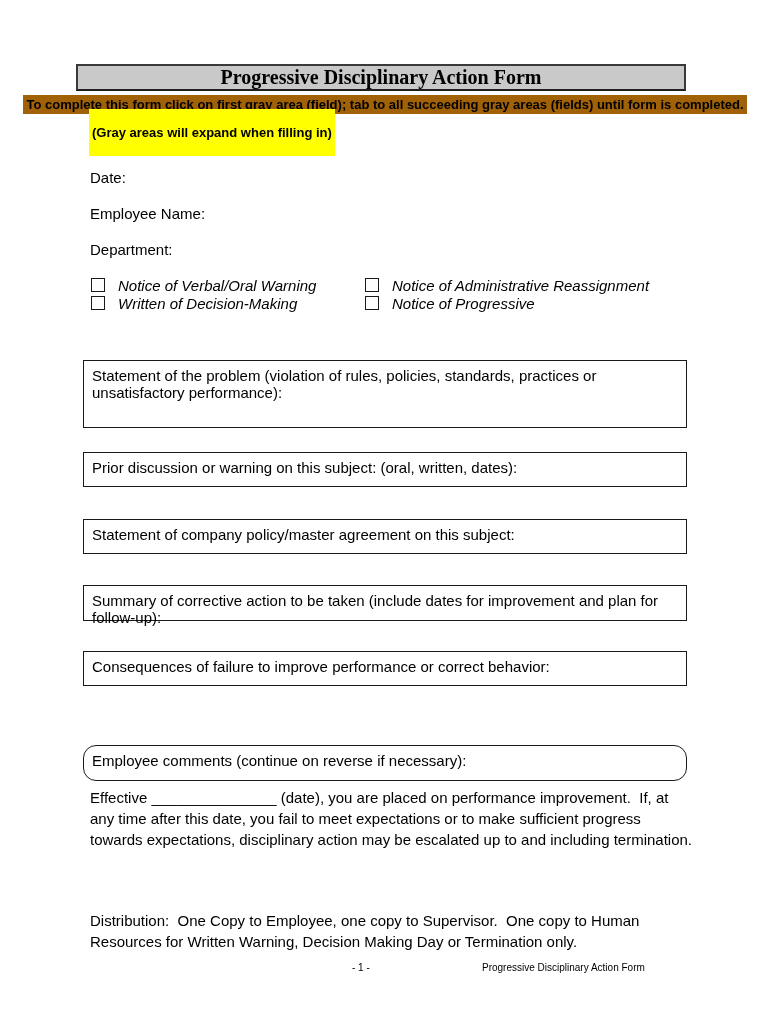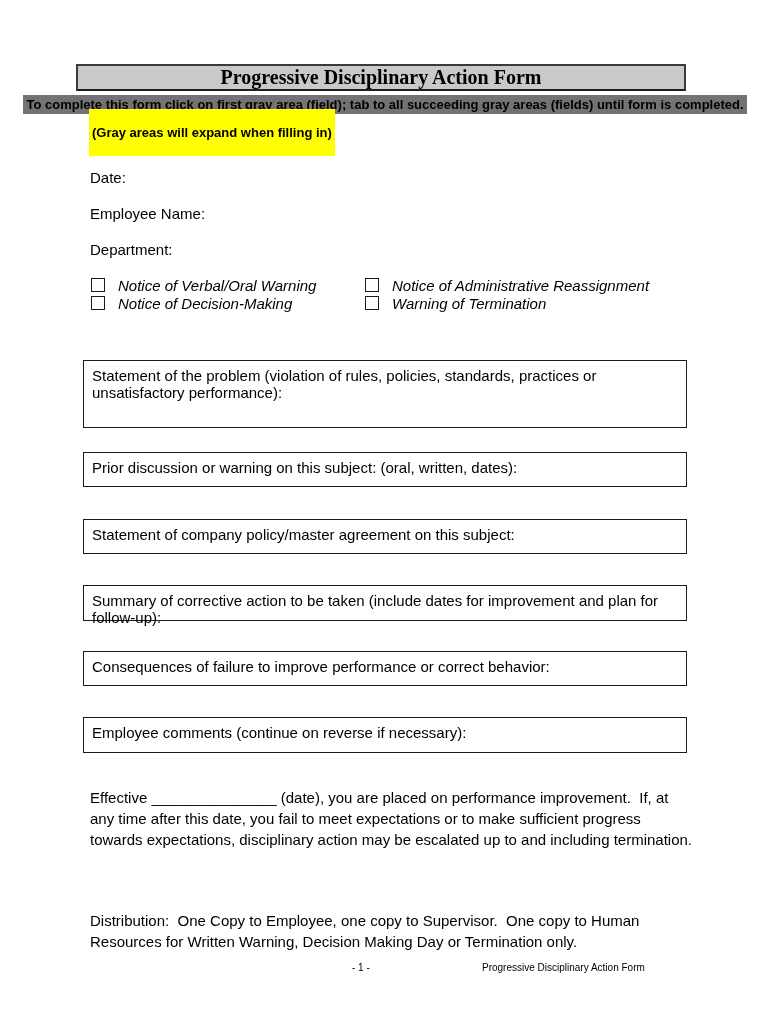--- a/index.html
+++ b/index.html
@@ -30,21 +30,21 @@
   }
 
   
   .instr1 {
     position: absolute;
     left: 0; top: 95px;
     width: 770px;
     text-align: center;
   }
   .instr1 span {
-    background: #737373;
+    background: #a16207;
     font-weight: bold;
     font-size: 13px;
     padding: 2px 3px;
   }
   .instr2 {
     position: absolute;
     left: 89px; top: 123px;
   }
   .instr2 span {
     background: #ffff00;
@@ -81,21 +81,21 @@
     border: 1.5px solid #1a1a1a;
     box-sizing: border-box;
     padding: 6px 8px 0 8px;
     background: #ffffff;
   }
   .sec-0 { top: 360px; height: 68px; }
   .sec-1 { top: 452px; height: 35px; }
   .sec-2 { top: 519px; height: 35px; }
   .sec-3 { top: 585px; height: 36px; }
   .sec-4 { top: 651px; height: 35px; }
-  .sec-5 { top: 717px; height: 36px; }
+  .sec-5 { top: 745px; height: 36px; border-radius: 13px; }
 
   
   .para {
     position: absolute;
     left: 90px;
     width: 602px;
     line-height: 21px;
     white-space: pre-wrap;
   }
   .para-effective { top: 787px; }
@@ -125,32 +125,32 @@
   <div class="field-label fl-name">Employee Name:</div>
   <div class="field-label fl-dept">Department:</div>
 
   <div class="chk-col chk-col-left">
     <div class="chk-row">
       <span class="chk-box"></span>
       <span class="chk-label">Notice of Verbal/Oral Warning</span>
     </div>
     <div class="chk-row">
       <span class="chk-box"></span>
-      <span class="chk-label">Notice of Decision-Making</span>
+      <span class="chk-label">Written of Decision-Making</span>
     </div>
   </div>
 
   <div class="chk-col chk-col-right">
     <div class="chk-row">
       <span class="chk-box"></span>
       <span class="chk-label">Notice of Administrative Reassignment</span>
     </div>
     <div class="chk-row">
       <span class="chk-box"></span>
-      <span class="chk-label">Warning of Termination</span>
+      <span class="chk-label">Notice of Progressive</span>
     </div>
   </div>
 
   <div class="sec-box sec-0">
     <span>Statement of the problem (violation of rules, policies, standards, practices or unsatisfactory performance):</span>
   </div>
   <div class="sec-box sec-1">
     <span>Prior discussion or warning on this subject: (oral, written, dates):</span>
   </div>
   <div class="sec-box sec-2">

